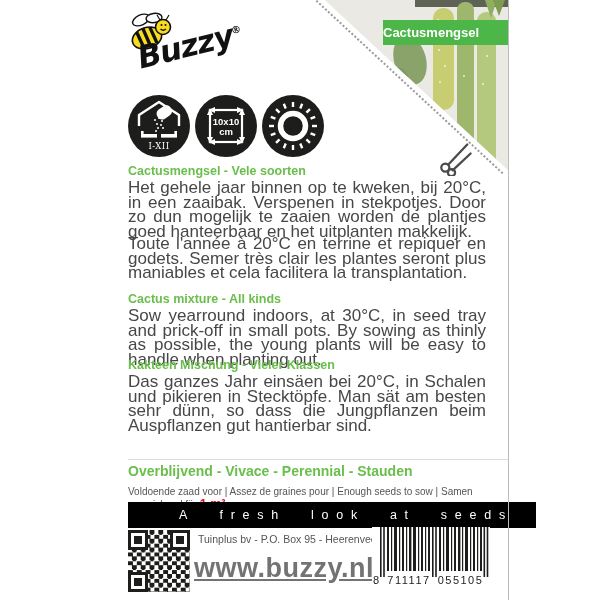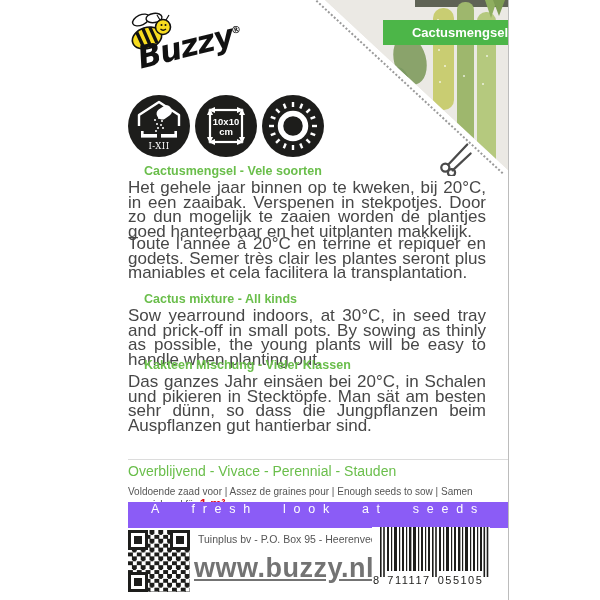--- a/index.html
+++ b/index.html
@@ -14,48 +14,48 @@
          clip-path:polygon(0 0,100% 0,100% 100%);background:#ebe9e4;}
   .photo svg{display:block;width:100%;height:100%;}
 
   
   .perforation{position:absolute;left:317px;top:0;width:254px;height:0;
                border-top:2px dotted #9a9a9a;transform:rotate(42.8deg);transform-origin:0 0;}
   .scissors{position:absolute;left:438px;top:140px;width:36px;height:36px;}
 
   
   .badge{position:absolute;left:383px;top:20px;width:125px;height:25px;background:#4cb648;
-         color:#fff;font-weight:bold;font-size:13px;display:flex;align-items:center;justify-content:flex-end;}
+         color:#fff;font-weight:bold;font-size:13px;display:flex;align-items:center;justify-content:flex-start;}
 
   
   .logo{position:absolute;left:126px;top:10px;width:130px;height:84px;}
   .logo svg{position:absolute;left:0;top:0;}
   .logo .word{position:absolute;left:12px;top:30px;font-size:31px;font-weight:bold;font-style:italic;
               color:#111;transform:rotate(-14deg);transform-origin:0 50%;letter-spacing:-1px;
               font-family:"DejaVu Sans",sans-serif;}
   .logo .reg{font-size:10px;vertical-align:super;font-style:normal;letter-spacing:0;}
 
   
   .icons{position:absolute;left:128px;top:95px;display:flex;gap:5px;}
   .icons svg{display:block;}
 
   
   .lang{position:absolute;left:128px;width:358px;}
-  .lang h3{margin:0 0 3px 16px;font-size:12.5px;font-weight:bold;color:#6abe4b;}
+  .lang h3{margin:0 0 3px 0;font-size:12.5px;font-weight:bold;color:#6abe4b;}
   .lang p{margin:0;font-size:17px;line-height:14.6px;color:#474747;text-align:justify;}
 
   .rule{position:absolute;left:128px;top:459px;width:380px;height:1px;background:#dcdcdc;}
-  .perennial{position:absolute;left:128px;top:463px;margin:0;font-size:14px;font-weight:normal;color:#6abe4b;}
+  .perennial{position:absolute;left:128px;top:463px;margin:0;font-size:14px;font-weight:bold;color:#6abe4b;}
 
   .seedsline{position:absolute;left:128px;top:486px;width:380px;font-size:10px;color:#555;}
   .seedsline .area{color:#e30613;font-weight:bold;font-size:12.5px;}
 
-  .banner{position:absolute;left:128px;top:502px;width:380px;height:26px;background:#8b5cf6;
-          color:#fff;display:flex;align-items:flex-start;justify-content:center;
-          font-size:12.5px;letter-spacing:0.62em;word-spacing:1.1em;}
+  .banner{position:absolute;left:128px;top:502px;width:380px;height:26px;background:#000000;
+          color:#fff;display:flex;align-items:center;justify-content:center;
+          font-size:12.5px;letter-spacing:0.62em;word-spacing:1.1em;padding-left:28px;}
 
   
   .qr{position:absolute;left:128px;top:530px;width:62px;height:62px;
       background:repeating-conic-gradient(#1d1d1b 0% 25%,#ffffff 0% 50%);background-size:8.8px 8.8px;}
   .finder{position:absolute;width:14px;height:14px;border:3px solid #1d1d1b;background:#fff;}
   .finder i{display:block;width:8px;height:8px;margin:3px;background:#1d1d1b;}
   .finder.tl{left:0;top:0;} .finder.tr{right:0;top:0;} .finder.bl{left:0;bottom:0;}
 
   .address{position:absolute;left:198px;top:532px;font-size:10.5px;color:#555;line-height:15px;}
   .website{position:absolute;left:194px;top:553px;font-size:27px;font-weight:bold;color:#737373;letter-spacing:0.5px;text-decoration:underline;}

